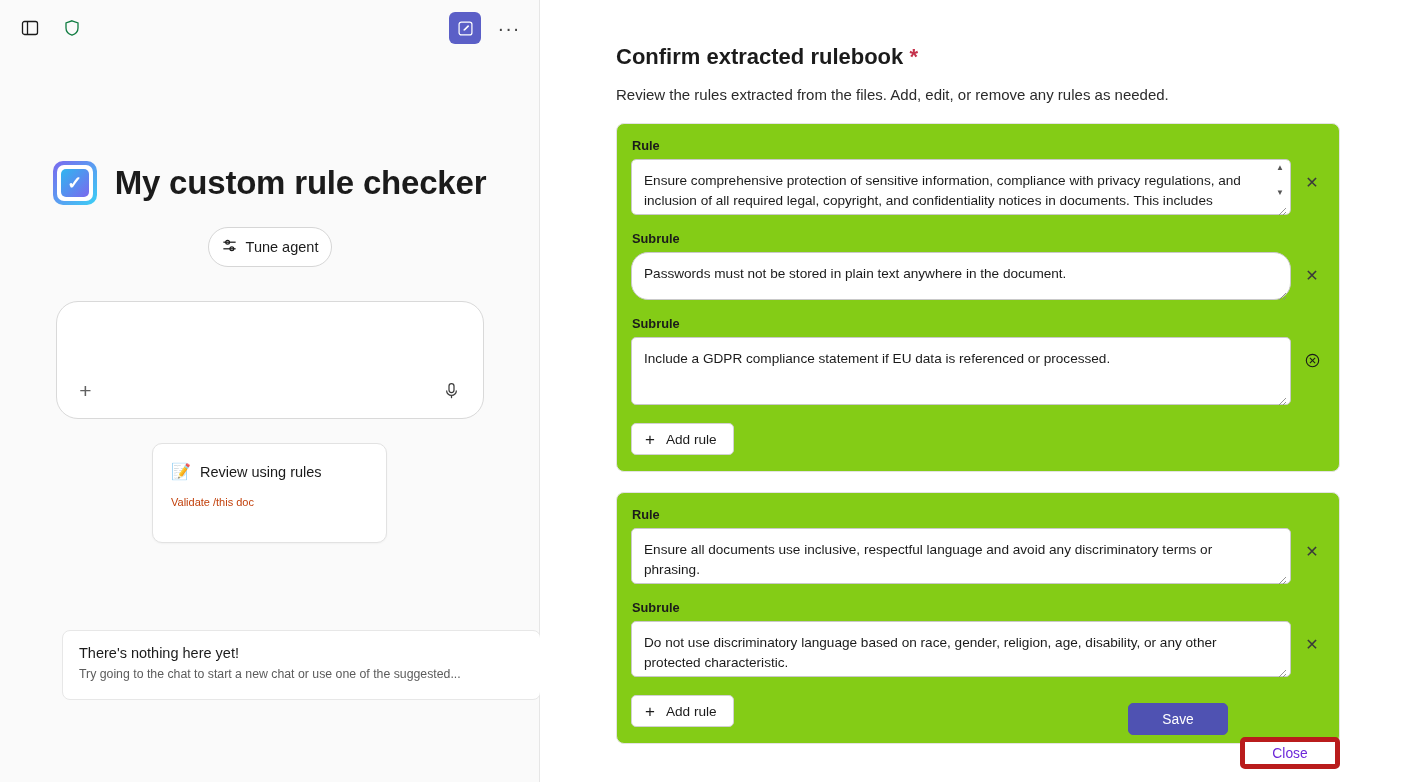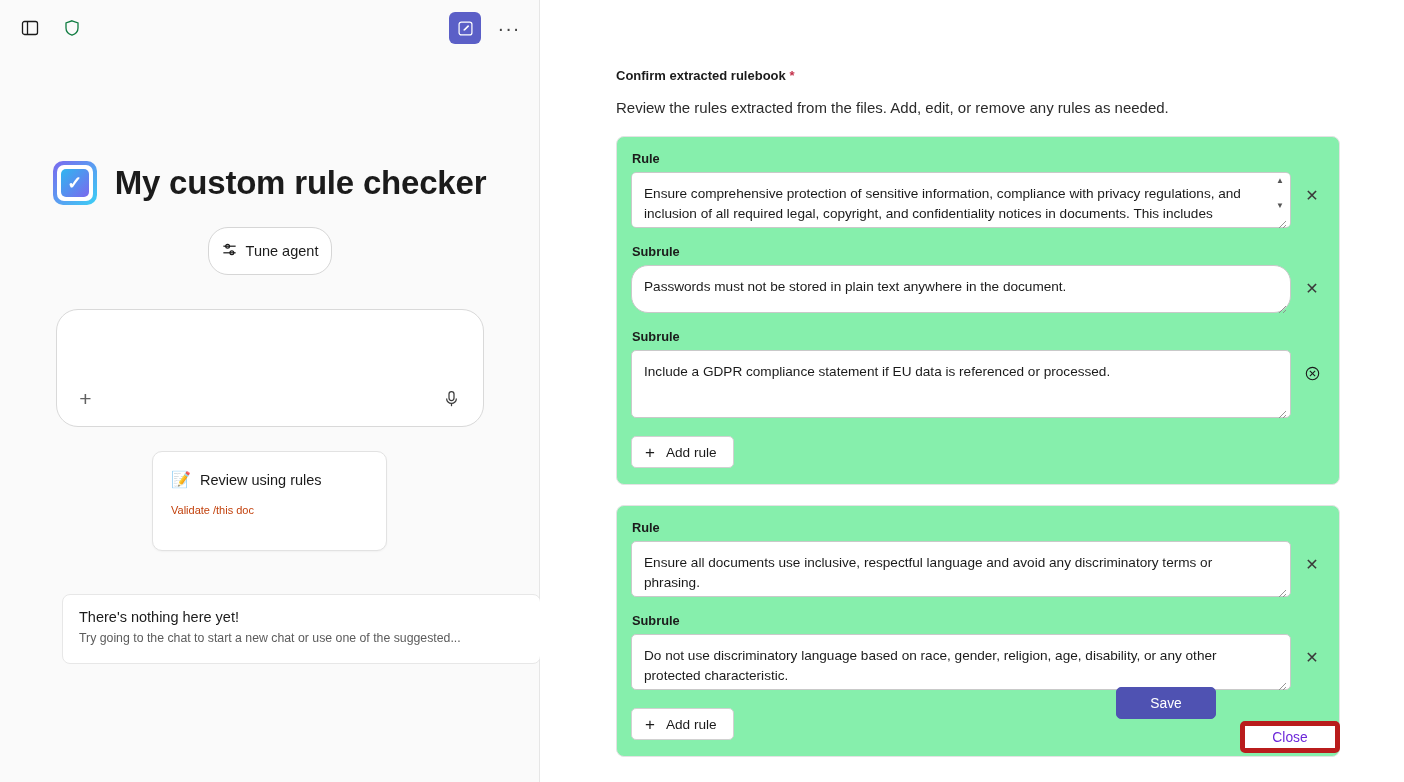--- a/index.html
+++ b/index.html
@@ -90,21 +90,21 @@
   .agent-title {
     font-size: 33px;
     font-weight: bold;
     color: #1b1b1b;
     letter-spacing: -0.2px;
   }
 
   .tune-btn {
     margin: 22px auto 0 auto;
     width: 124px;
-    height: 48px;
+    height: 40px;
     border: 1px solid #d6d6d6;
     background: #fff;
     border-radius: 20px;
     display: flex;
     align-items: center;
     justify-content: center;
     gap: 8px;
     font-size: 14.5px;
     color: #1b1b1b;
     cursor: pointer;
@@ -157,57 +157,57 @@
   .suggest-emoji { font-size: 16px; }
   .suggest-sub {
     margin-top: 15px;
     font-size: 11px;
     color: #c2410c;
   }
 
   .empty-card {
     position: absolute;
     left: 62px;
-    top: 594px;
+    top: 630px;
     width: 479px;
     background: #fff;
     border: 1px solid #e7e7e7;
     border-radius: 8px;
     padding: 14px 16px 18px 16px;
   }
   .empty-title { font-size: 14.5px; color: #1b1b1b; }
   .empty-sub { margin-top: 6px; font-size: 12.3px; color: #5c5c5c; }
 
   
   .right-panel {
     flex: 1;
     height: 782px;
     position: relative;
     background: #ffffff;
     padding: 0 64px 0 76px;
   }
   .panel-title {
-    margin-top: 68px;
-    font-size: 13px;
+    margin-top: 44px;
+    font-size: 22px;
     font-weight: bold;
     color: #1b1b1b;
   }
   .panel-title .req { color: #c4314b; font-weight: bold; }
   .panel-desc {
     margin-top: 16px;
     font-size: 15px;
     color: #2b2b2b;
   }
 
   .rule-card {
     margin-top: 20px;
     border: 1px solid #e3e3e3;
     border-radius: 8px;
     padding: 14px 16px 16px 14px;
-    background: #86efac;
+    background: #84cc16;
   }
   .field-label {
     font-size: 12.8px;
     font-weight: bold;
     color: #1b1b1b;
     margin-bottom: 6px;
     margin-left: 1px;
   }
   .field-row {
     display: flex;
@@ -268,23 +268,23 @@
     border-radius: 5px;
     background: #fff;
     font-size: 13.6px;
     color: #1b1b1b;
     cursor: pointer;
     margin-top: 2px;
   }
   .footer-btns {
     position: absolute;
     right: 64px;
-    bottom: 29px;
-    display: flex;
-    gap: 24px;
+    bottom: 13px;
+    display: flex;
+    gap: 12px;
   }
   .btn {
     width: 100px; height: 32px;
     border-radius: 5px;
     font-size: 13.8px;
     display: flex; align-items: center; justify-content: center;
     cursor: pointer;
   }
   .btn-primary { background: #4f52b2; color: #fff; border: 1px solid #4f52b2; }
   .btn-secondary { background: #fff; color: #6d28d9; border: 5px solid #b91c1c; margin-top: 34px; }

